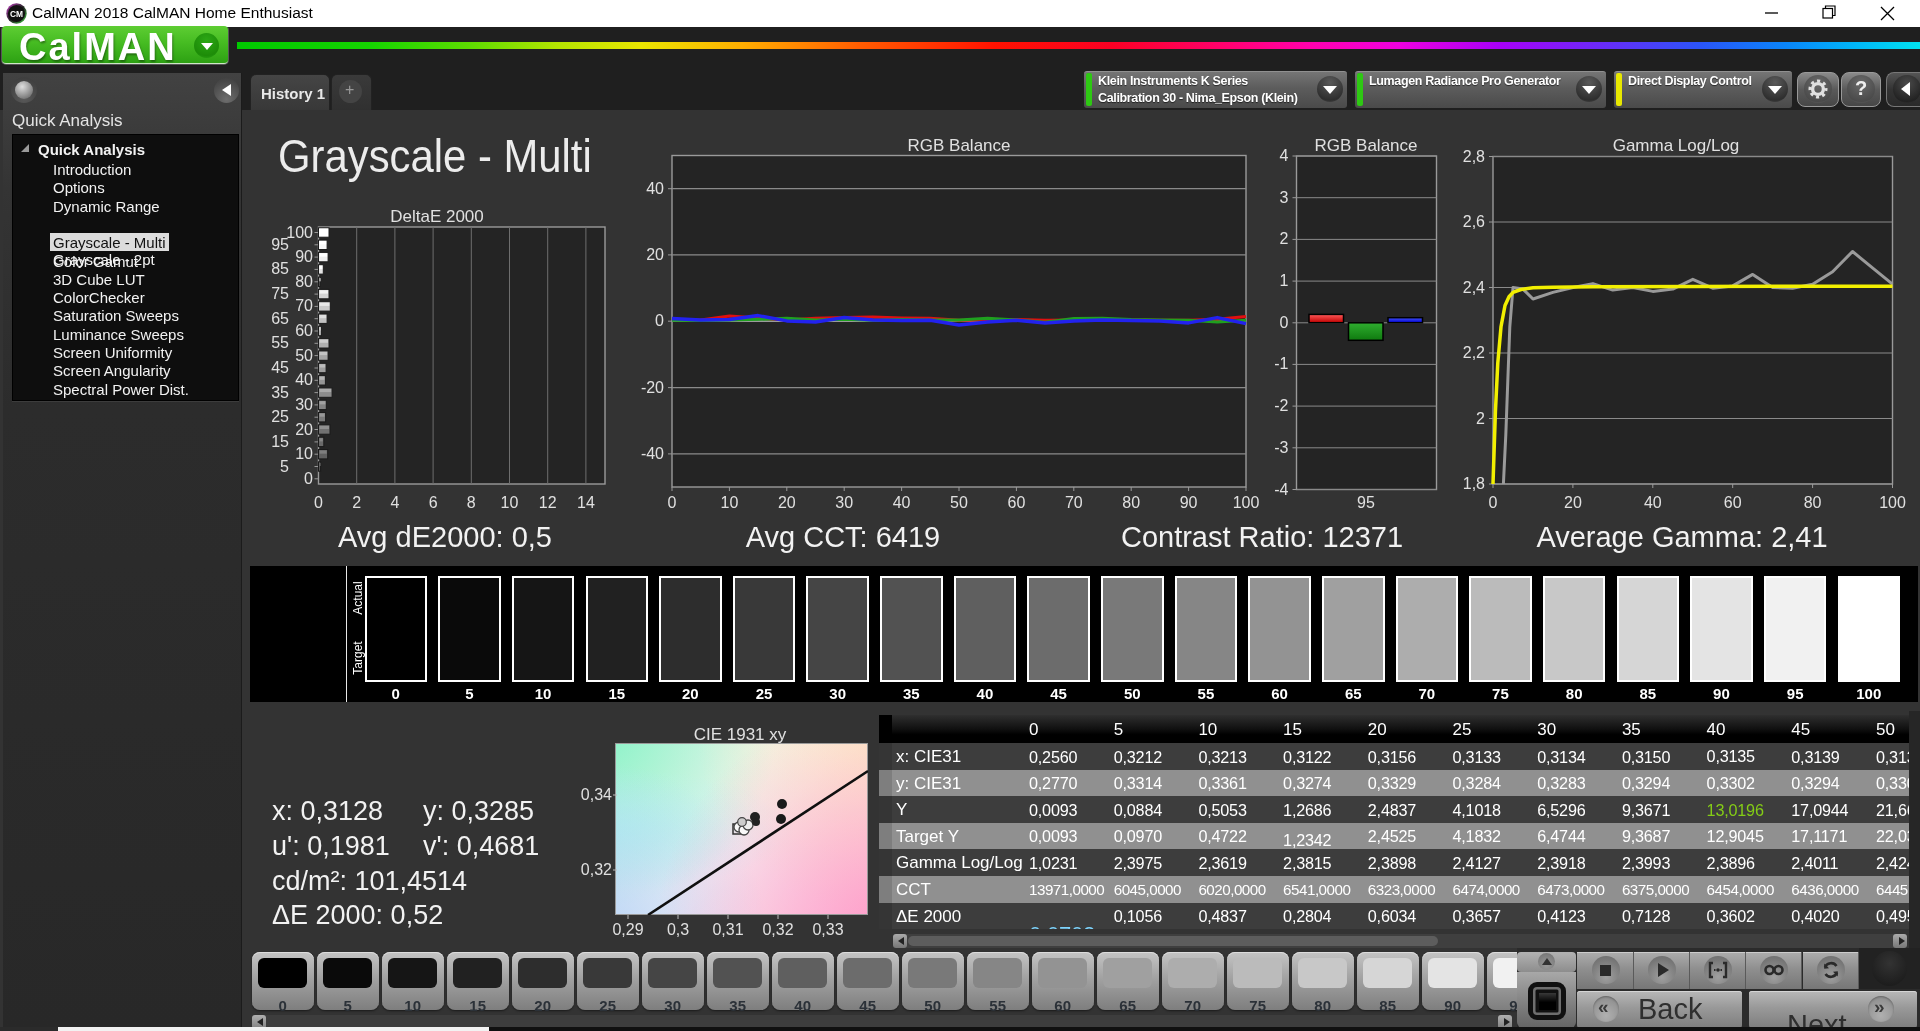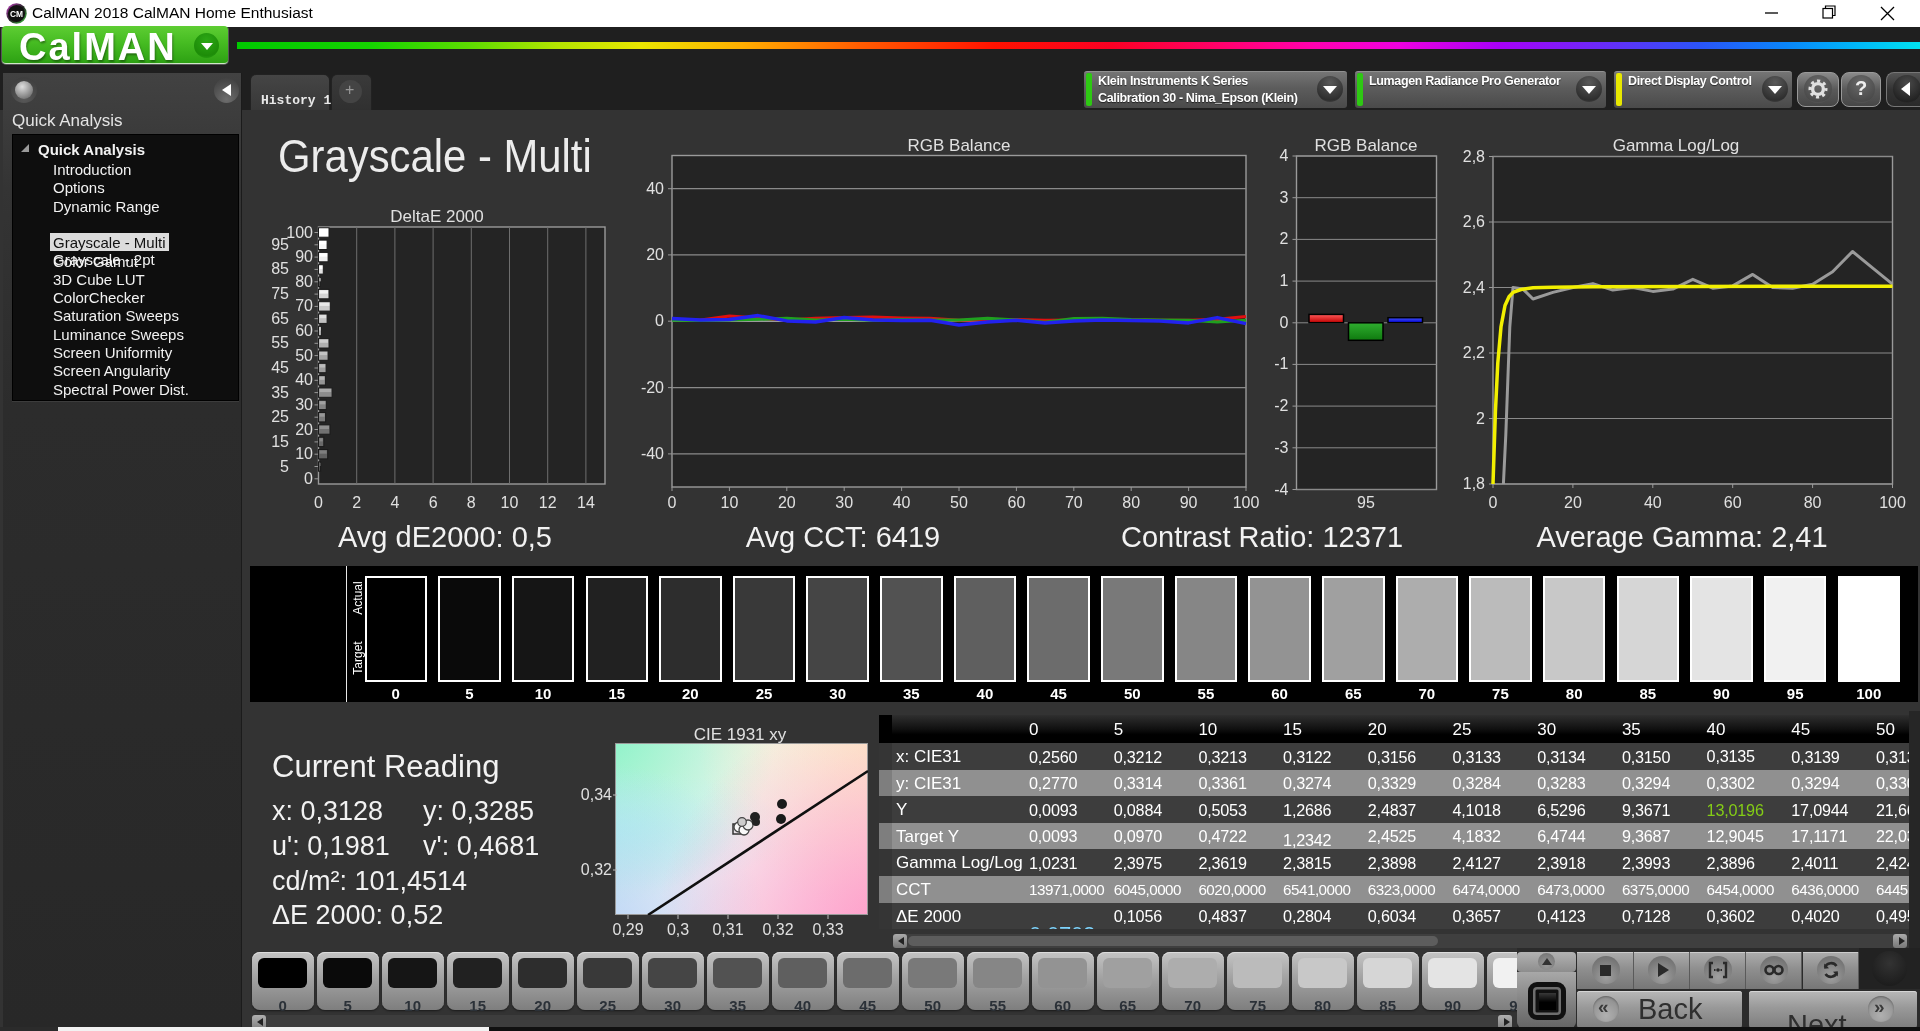--- a/index.html
+++ b/index.html
@@ -31,21 +31,21 @@
 </svg>
 
 <div class="abs" style="left:0;top:27px;width:1920px;height:83px;background:#1f1f1f;"></div>
 <div class="abs" style="left:237px;top:42px;width:1683px;height:7px;background:linear-gradient(90deg,#00c800 0%,#16d400 8%,#60dc00 14%,#b4e400 19%,#eae600 24%,#ffae00 30%,#ff5c00 37%,#ff1200 45%,#fb0024 52%,#ff0066 58%,#ff00b0 64%,#ee00e0 69%,#a800f8 75%,#6a2af8 81%,#2a55f8 87%,#0a85fa 92%,#00b4f8 96%,#00e2ee 100%);"></div>
 <div class="abs" style="left:2px;top:26px;width:226px;height:38px;background:linear-gradient(180deg,#5ecd33 0%,#46bc22 45%,#2da113 100%);border-radius:4px;border-bottom:1px solid #cfe8c8;box-shadow:0 0 0 1px rgba(255,255,255,0.25);"></div>
 <div class="txt" style="left:19px;top:26px;font-size:38px;font-weight:bold;color:#fff;letter-spacing:2px;text-shadow:1px 2px 2px rgba(0,0,0,0.35);">CalMAN</div>
 <div class="abs" style="left:194px;top:33px;width:25px;height:25px;border-radius:50%;background:radial-gradient(circle at 50% 30%,#2ca815,#1d8c08 70%,#2fae18 100%);"></div>
 <div class="abs" style="left:201px;top:43px;width:0;height:0;border-left:6px solid transparent;border-right:6px solid transparent;border-top:7px solid #fff;"></div>
 
 <div class="abs" style="left:250px;top:74px;width:80px;height:36px;background:linear-gradient(180deg,#454545,#383838);border:1px solid #222;border-bottom:none;border-radius:6px 6px 0 0;"></div>
-<div class="txt" style="left:261px;top:93px;font-size:13px;font-weight:bold;color:#e8e8e8;font-family:Liberation Mono, monospace;">History 1</div>
+<div class="txt" style="left:261px;top:85px;font-size:15px;font-weight:bold;color:#e8e8e8;">History 1</div>
 <div class="abs" style="left:331px;top:74px;width:41px;height:36px;background:linear-gradient(180deg,#3a3a3a,#303030);border:1px solid #222;border-bottom:none;border-radius:6px 6px 0 0;"></div>
 <div class="abs" style="left:339px;top:80px;width:23px;height:23px;border-radius:50%;background:#444;"></div>
 <div class="txt" style="left:345px;top:81px;font-size:16px;color:#999;">+</div>
 <div class="abs" style="left:1084px;top:71px;width:263px;height:37px;background:linear-gradient(180deg,#757575 0%,#5c5c5c 45%,#4a4a4a 100%);border-radius:3px;border-top:1px solid #909090;"></div>
 <div class="abs" style="left:1086px;top:73px;width:6px;height:33px;background:#2ec813;border-radius:2px;"></div>
 <div class="txt" style="left:1098px;top:74px;width:219px;overflow:hidden;font-size:12.5px;letter-spacing:-0.35px;font-weight:bold;color:#fff;text-shadow:0 1px 1px rgba(0,0,0,0.6);">Klein Instruments K Series</div>
 <div class="txt" style="left:1098px;top:91px;width:237px;overflow:hidden;font-size:12.5px;letter-spacing:-0.35px;font-weight:bold;color:#fff;text-shadow:0 1px 1px rgba(0,0,0,0.6);">Calibration 30 - Nima_Epson (Klein)</div>
 <div class="abs" style="left:1317px;top:76px;width:26px;height:26px;border-radius:50%;background:radial-gradient(circle at 50% 25%,#5a5a5a,#2e2e2e 75%,#555 100%);"></div>
 <div class="abs" style="left:1323px;top:86px;width:0;height:0;border-left:7px solid transparent;border-right:7px solid transparent;border-top:8px solid #fff;"></div>
 <div class="abs" style="left:1355px;top:71px;width:251px;height:37px;background:linear-gradient(180deg,#757575 0%,#5c5c5c 45%,#4a4a4a 100%);border-radius:3px;border-top:1px solid #909090;"></div>
@@ -373,21 +373,20 @@
 <div class="abs" style="left:1542.9px;top:575.5px;width:62.5px;height:106px;background:rgb(200,200,200);border:2px solid #fff;"></div>
 <div class="txt" style="left:1542.9px;top:684.5px;width:62.5px;text-align:center;font-size:15px;font-weight:bold;color:#fff;">80</div>
 <div class="abs" style="left:1616.6px;top:575.5px;width:62.5px;height:106px;background:rgb(214,214,214);border:2px solid #fff;"></div>
 <div class="txt" style="left:1616.6px;top:684.5px;width:62.5px;text-align:center;font-size:15px;font-weight:bold;color:#fff;">85</div>
 <div class="abs" style="left:1690.2px;top:575.5px;width:62.5px;height:106px;background:rgb(228,228,228);border:2px solid #fff;"></div>
 <div class="txt" style="left:1690.2px;top:684.5px;width:62.5px;text-align:center;font-size:15px;font-weight:bold;color:#fff;">90</div>
 <div class="abs" style="left:1763.9px;top:575.5px;width:62.5px;height:106px;background:rgb(241,241,241);border:2px solid #fff;"></div>
 <div class="txt" style="left:1763.9px;top:684.5px;width:62.5px;text-align:center;font-size:15px;font-weight:bold;color:#fff;">95</div>
 <div class="abs" style="left:1837.5px;top:575.5px;width:62.5px;height:106px;background:rgb(255,255,255);border:2px solid #fff;"></div>
 <div class="txt" style="left:1837.5px;top:684.5px;width:62.5px;text-align:center;font-size:15px;font-weight:bold;color:#fff;">100</div>
-<div class="txt" style="left:272px;top:749px;font-size:31px;color:#f2f2f2;">Current Reading</div>
 <div class="txt" style="left:272px;top:796px;font-size:27px;color:#f2f2f2;">x: 0,3128</div>
 <div class="txt" style="left:423px;top:796px;font-size:27px;color:#f2f2f2;">y: 0,3285</div>
 <div class="txt" style="left:272px;top:831px;font-size:27px;color:#f2f2f2;">u': 0,1981</div>
 <div class="txt" style="left:423px;top:831px;font-size:27px;color:#f2f2f2;">v': 0,4681</div>
 <div class="txt" style="left:272px;top:865.5px;font-size:27px;color:#f2f2f2;">cd/m²: 101,4514</div>
 <div class="txt" style="left:272px;top:900px;font-size:27px;color:#f2f2f2;">ΔE 2000: 0,52</div>
 <div class="txt" style="left:660px;top:725px;width:160px;text-align:center;font-size:17px;color:#e0e0e0;">CIE 1931 xy</div>
 <div class="abs" style="left:615px;top:743px;width:253px;height:172px;background:
 radial-gradient(circle at 108% 112%, rgba(255,140,192,0.8), rgba(255,140,192,0) 70%),
 radial-gradient(circle at 108% -10%, rgba(255,235,190,0.9), rgba(255,235,190,0) 58%),

